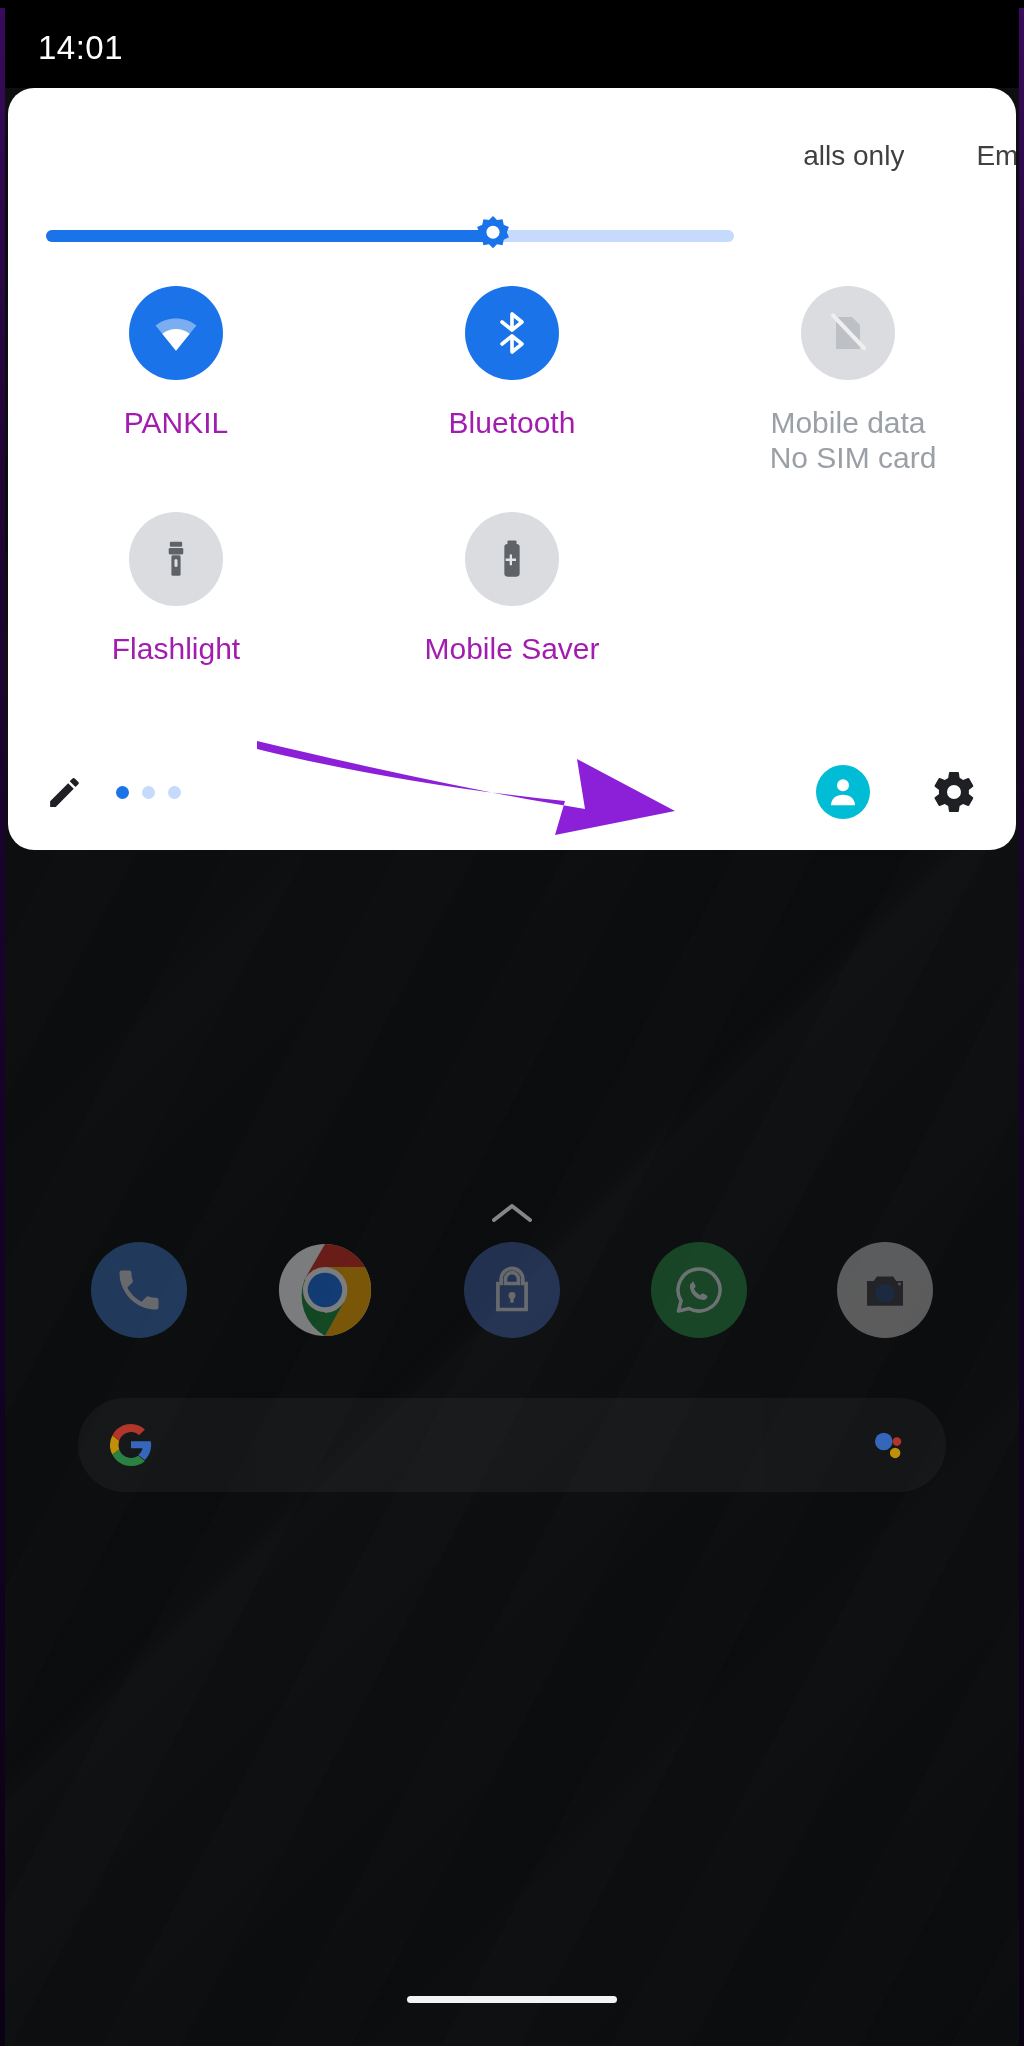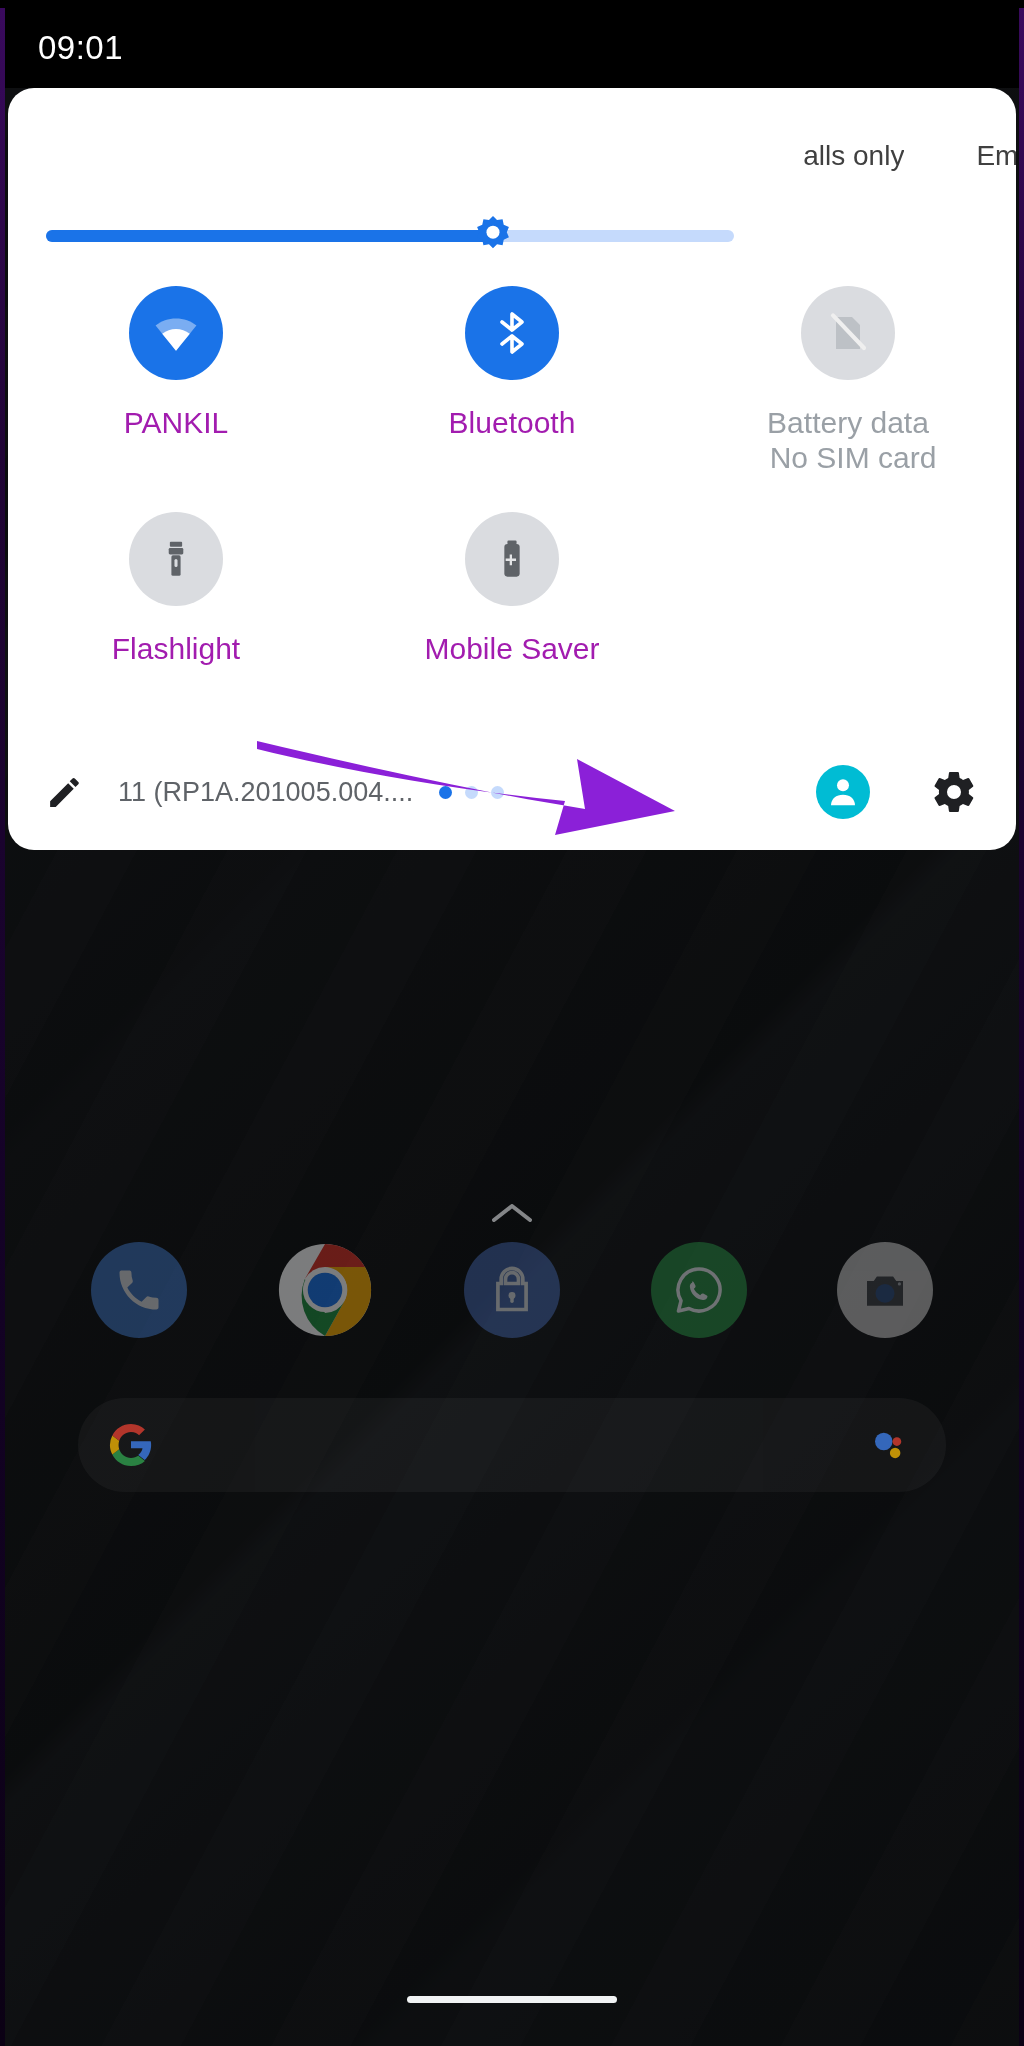--- a/index.html
+++ b/index.html
@@ -411,21 +411,21 @@
         <circle cx="31" cy="33" r="6" fill="#FBBC05"></circle>
       </svg>
     </span>
   </div>
 
   <div id="scrim"></div>
 
   <div id="nav-pill"></div>
 
   <div id="status-bar">
-    <span id="status-clock">09:01</span>
+    <span id="status-clock">14:01</span>
   </div>
 
   <div id="qs-panel">
 
     <div id="qs-carrier-row">
       <span id="carrier-primary" class="carrier-text">alls only</span>
       <span id="carrier-secondary" class="carrier-text">Eme</span>
     </div>
 
     <div id="brightness-row">
@@ -461,21 +461,21 @@
         <div class="tile-label">Bluetooth</div>
       </div>
 
       <div class="tile">
         <div class="tile-icon">
           <svg width="48" height="48" viewBox="0 0 24 24">
             <path d="M6 4h8l4 4v12H6V4z" fill="#bdc1c6"></path>
             <path d="M4.5 3.2L20 19.5" stroke="#efefef" stroke-width="2.1" stroke-linecap="round"></path>
           </svg>
         </div>
-        <div class="tile-label dim">Battery data</div>
+        <div class="tile-label dim">Mobile data</div>
         <div class="tile-sub">No SIM card</div>
       </div>
 
       <div class="tile">
         <div class="tile-icon">
           <svg width="46" height="46" viewBox="0 0 24 24">
             <rect x="8.8" y="3" width="6.4" height="2.6" rx="0.5" fill="#5f6368"></rect>
             <rect x="8.2" y="6.2" width="7.6" height="3.4" rx="0.7" fill="#5f6368"></rect>
             <rect x="9.6" y="10.1" width="4.8" height="10.6" rx="0.8" fill="#5f6368"></rect>
             <rect x="11.2" y="12" width="1.6" height="4.2" rx="0.8" fill="#dadce0"></rect>
@@ -499,21 +499,20 @@
     </div>
 
     <div id="qs-footer">
 
       <div id="footer-edit">
         <svg width="42" height="42" viewBox="0 0 24 24">
           <path d="M3.5 17.3V20.5h3.2L17 10.2l-3.2-3.2L3.5 17.3zM19.6 7.6c.4-.4.4-1 0-1.3l-2-2c-.4-.4-1-.4-1.3 0l-1.6 1.6 3.3 3.3 1.6-1.6z" fill="#1f2023"></path>
         </svg>
       </div>
 
-      <div id="footer-build">11 (RP1A.201005.004....</div>
 
       <div id="footer-dots">
         <span class="page-dot active"></span>
         <span class="page-dot"></span>
         <span class="page-dot"></span>
       </div>
 
       <div id="footer-spacer"></div>
 
       <div id="footer-user">

